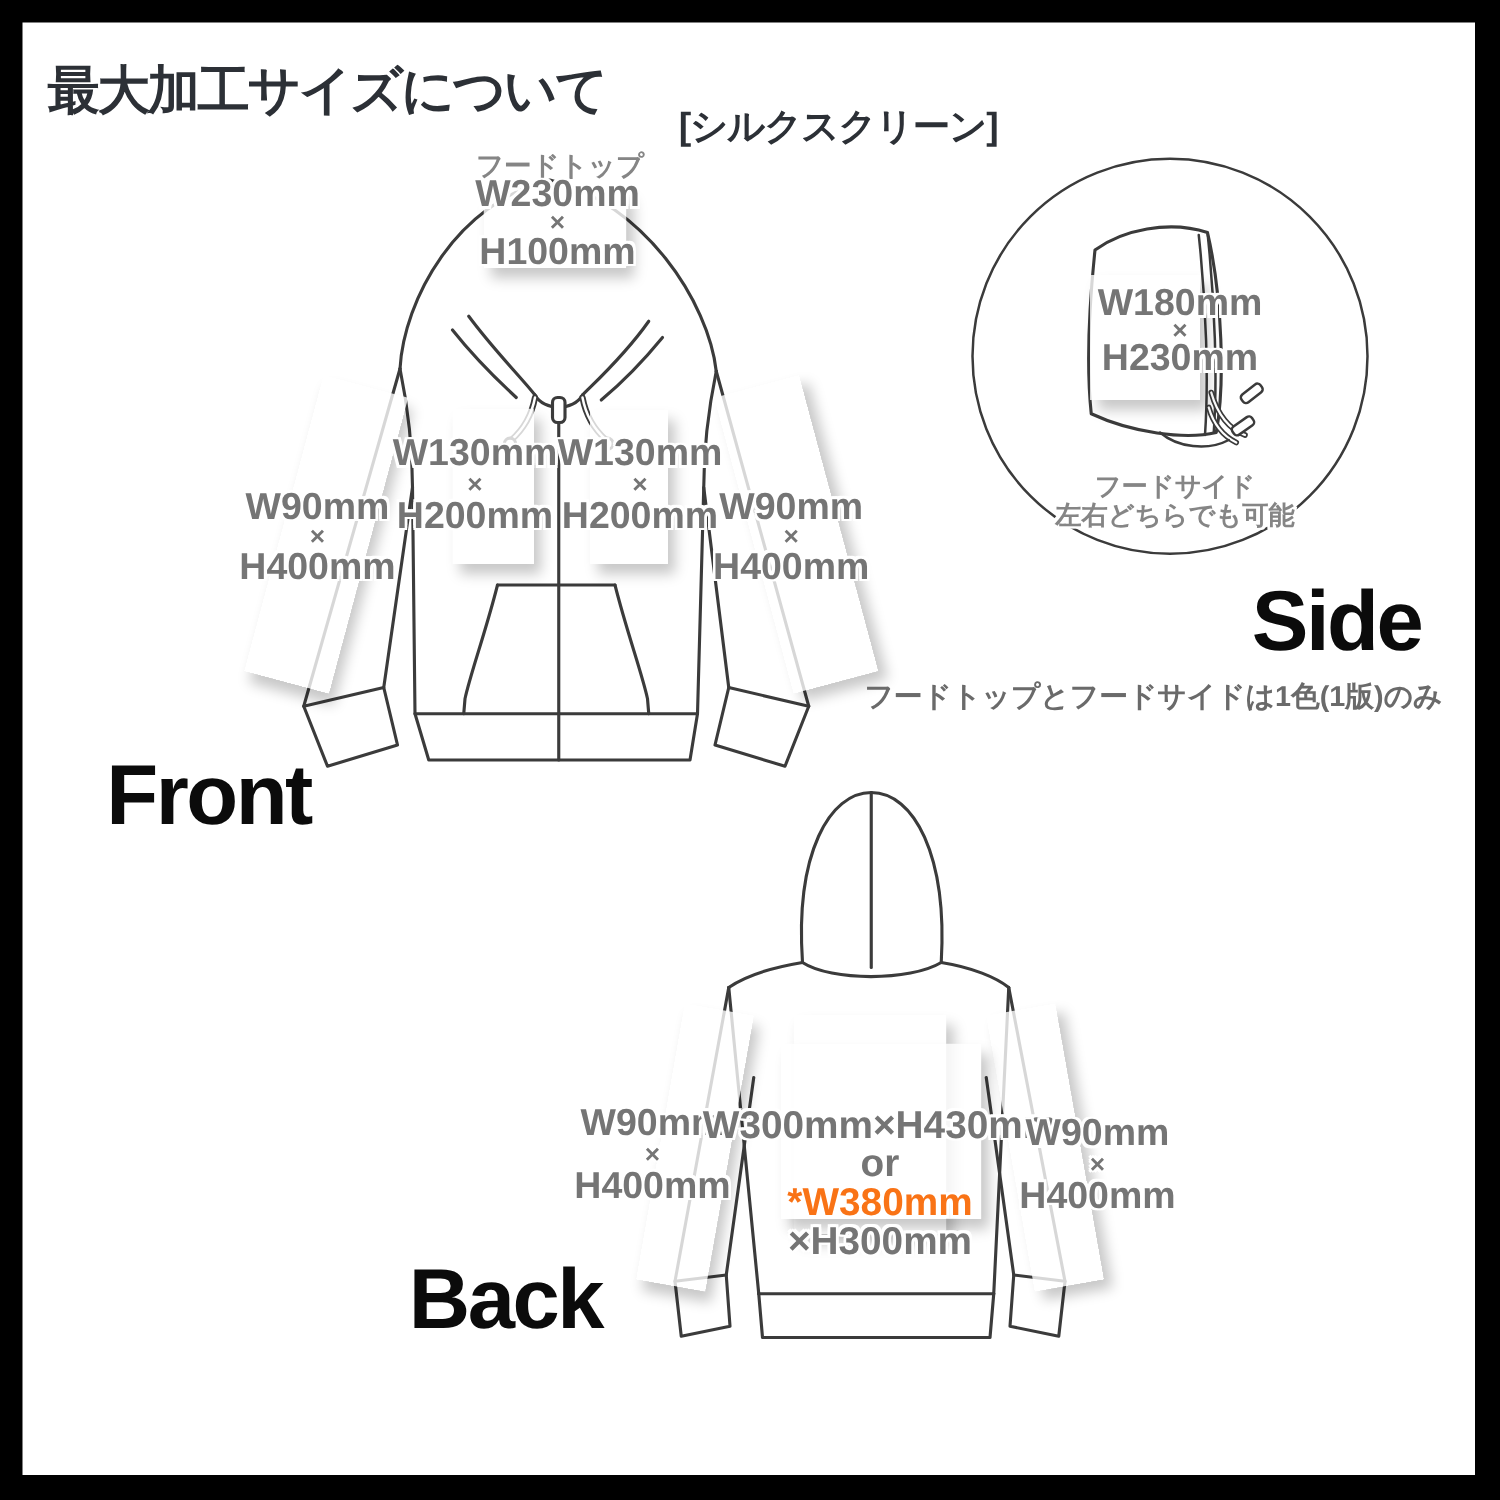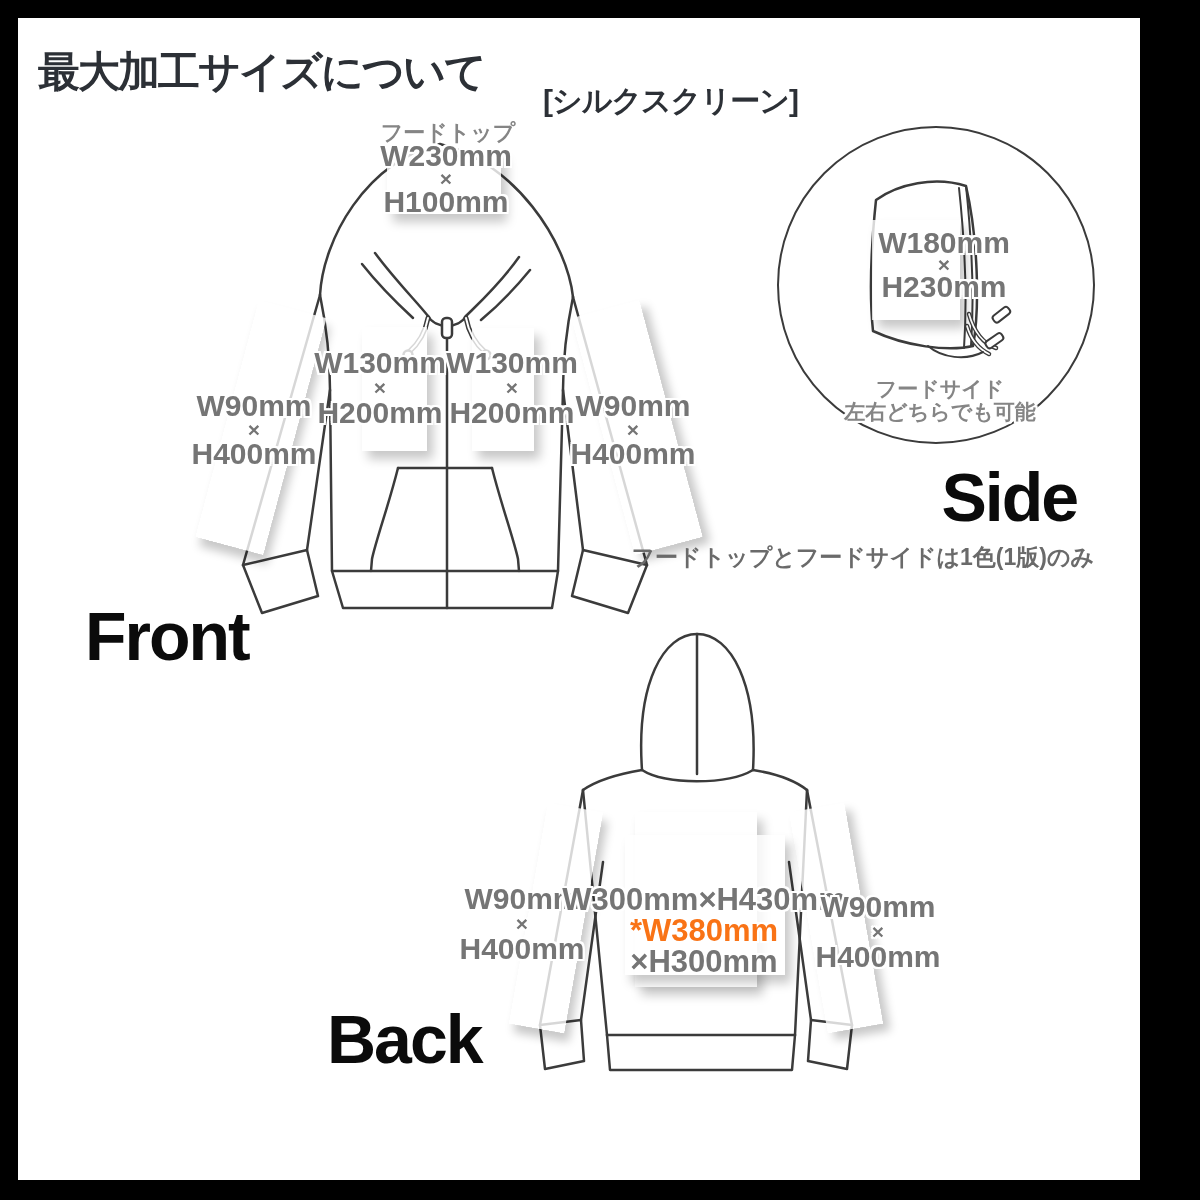--- a/index.html
+++ b/index.html
@@ -1,17 +1,17 @@
 <!DOCTYPE html>
 <html><head>
 <meta charset="utf-8">
 <style>
   html,body{margin:0;padding:0;background:#000;}
-  .page{position:relative;width:1096px;height:1200px;background:#000;overflow:hidden;
-        font-family:"Liberation Sans","DejaVu Sans",sans-serif;padding-left:44px;}
+  .page{position:relative;width:1200px;height:1200px;background:#000;overflow:hidden;
+        font-family:"Liberation Sans","DejaVu Sans",sans-serif;}
   .sheet{position:absolute;left:18px;top:18px;width:1162px;height:1162px;background:#fff;}
   svg.art{position:absolute;z-index:1;}
   .zone{position:absolute;z-index:2;background:rgba(255,255,255,0.8);
         box-shadow:6px 8px 10px rgba(0,0,0,0.22);}
   .txt{position:absolute;z-index:3;}
   .title-main{left:38px;top:44px;font-size:42px;font-weight:bold;color:#2c3036;letter-spacing:-2px;white-space:nowrap;}
   .title-sub{left:543px;top:58px;font-size:30px;font-weight:bold;color:#2c3036;letter-spacing:-1px;white-space:nowrap;margin-top:23px;}
   .meas{transform:translateX(-50%);text-align:center;color:#757575;font-weight:bold;
         font-size:30px;line-height:24px;white-space:nowrap;
         text-shadow:-2px -2px 0 #fff,0 -2px 0 #fff,2px -2px 0 #fff,-2px 0 0 #fff,2px 0 0 #fff,
@@ -181,20 +181,21 @@
   <div class="zone" style="left:635px;top:812px;width:122px;height:175px;"></div>
   <div class="zone" style="left:625px;top:835px;width:160px;height:140px;"></div>
 
   <div class="txt meas m-back" style="left:522px;top:886px;">
     <span>W90mm</span>
     <span class="x">×</span>
     <span>H400mm</span>
   </div>
   <div class="txt meas m-backcenter" style="left:704px;top:884px;">
     <span>W300mm×H430mm</span>
+    <span>or</span>
     <span>
         <span class="red">*W380mm</span>
         <span>×H300mm</span>
       </span>
   </div>
   <div class="txt meas m-back" style="left:878px;top:894px;">
     <span>W90mm</span>
     <span class="x">×</span>
     <span>H400mm</span>
   </div>

